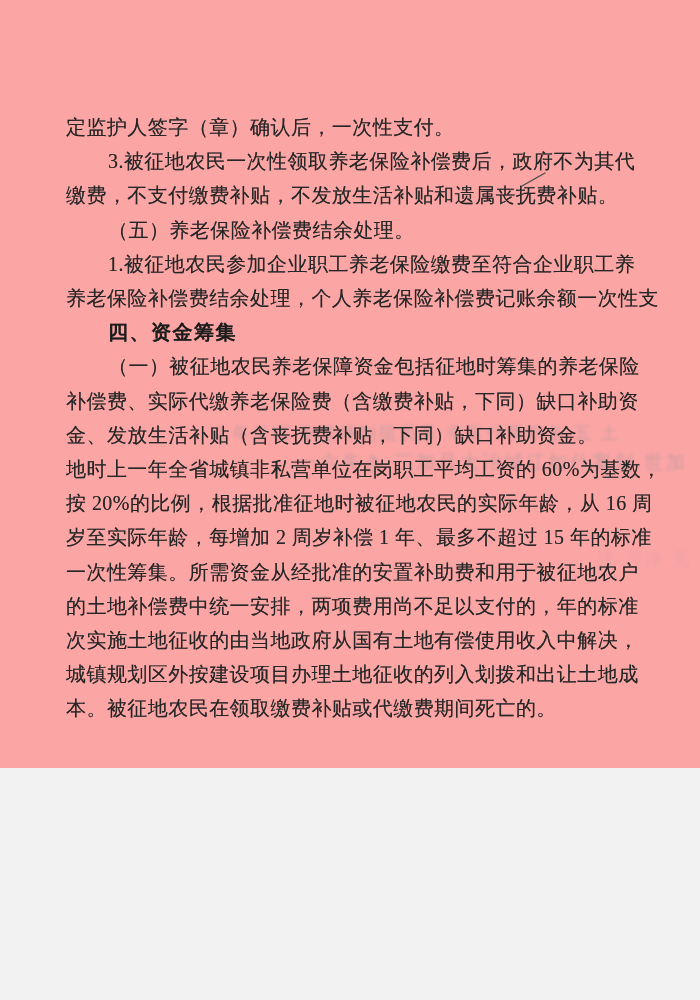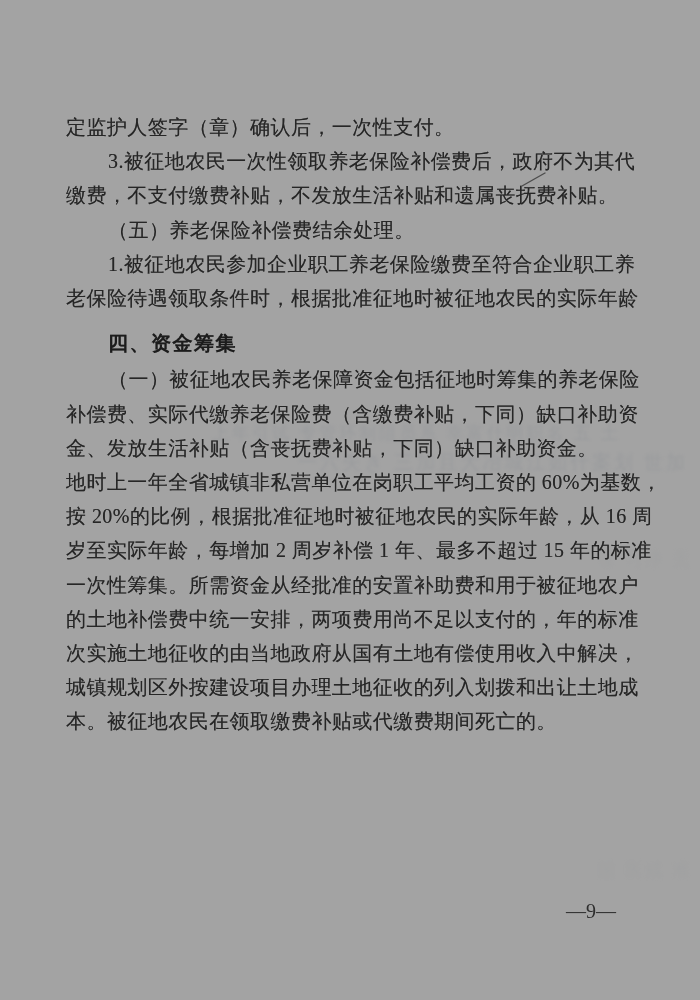--- a/index.html
+++ b/index.html
@@ -3,44 +3,43 @@
 <meta charset="utf-8">
 <style>
   html,body{margin:0;padding:0;}
   body{
     width:700px;height:1000px;
     background:#f2f2f2;
     font-family:"Liberation Serif","DejaVu Serif",serif;
   }
   .page{
     position:relative;
-    width:700px;height:1000px;
-    background:#a3a3a3;
+    width:700px;height:768px;
+    background:#fca5a5;
     overflow:hidden;
   }
   .content{
     position:absolute;
     left:66px;top:110px;
     width:580px;
     color:#262626;
   }
   .line{
     font-size:20px;
     line-height:34.2px;
     letter-spacing:0.45px;
     white-space:nowrap;
     text-shadow:0 0 0.4px rgba(40,40,40,0.55);
   }
   .line.indent{ text-indent:42px; }
   .line.heading{
-    font-family:Liberation Mono, monospace;
+    font-family:Liberation Serif, serif;
     font-weight:700;
     letter-spacing:1.5px;
     color:#1c1c1c;
-    margin-top:13px;
   }
   .ghost{
     position:absolute;
     font-size:17px;
     line-height:22px;
     color:#8d9196;
     letter-spacing:3px;
     white-space:nowrap;
     overflow:hidden;
     filter:blur(1.4px);
@@ -72,21 +71,21 @@
   <div class="ghost" style="left:298px;top:452px;width:398px;font-size:19px;">一六失き 三加且大冶城江如什案划 世加 相</div>
   <div class="ghost faint" style="left:598px;top:549px;width:96px;">读 习净 无</div>
   <div class="ghost faint" style="left:598px;top:860px;width:100px;">国 医戒 准 世</div>
 
   <div class="content">
     <div class="line">定监护人签字（章）确认后，一次性支付。</div>
     <div class="line indent">3.被征地农民一次性领取养老保险补偿费后，政府不为其代</div>
     <div class="line">缴费，不支付缴费补贴，不发放生活补贴和遗属丧抚费补贴。</div>
     <div class="line indent">（五）养老保险补偿费结余处理。</div>
     <div class="line indent">1.被征地农民参加企业职工养老保险缴费至符合企业职工养</div>
-    <div class="line">老保险待遇领取条件时，根据批准征地时被征地农民的实际年龄</div>
+    <div class="line">养老保险补偿费结余处理，个人养老保险补偿费记账余额一次性支</div>
     <div class="line indent heading">四、资金筹集</div>
     <div class="line indent">（一）被征地农民养老保障资金包括征地时筹集的养老保险</div>
     <div class="line">补偿费、实际代缴养老保险费（含缴费补贴，下同）缺口补助资</div>
     <div class="line">金、发放生活补贴（含丧抚费补贴，下同）缺口补助资金。</div>
     <div class="line">地时上一年全省城镇非私营单位在岗职工平均工资的 60%为基数，</div>
     <div class="line">按 20%的比例，根据批准征地时被征地农民的实际年龄，从 16 周</div>
     <div class="line">岁至实际年龄，每增加 2 周岁补偿 1 年、最多不超过 15 年的标准</div>
     <div class="line">一次性筹集。所需资金从经批准的安置补助费和用于被征地农户</div>
     <div class="line">的土地补偿费中统一安排，两项费用尚不足以支付的，年的标准</div>
     <div class="line">次实施土地征收的由当地政府从国有土地有偿使用收入中解决，</div>

